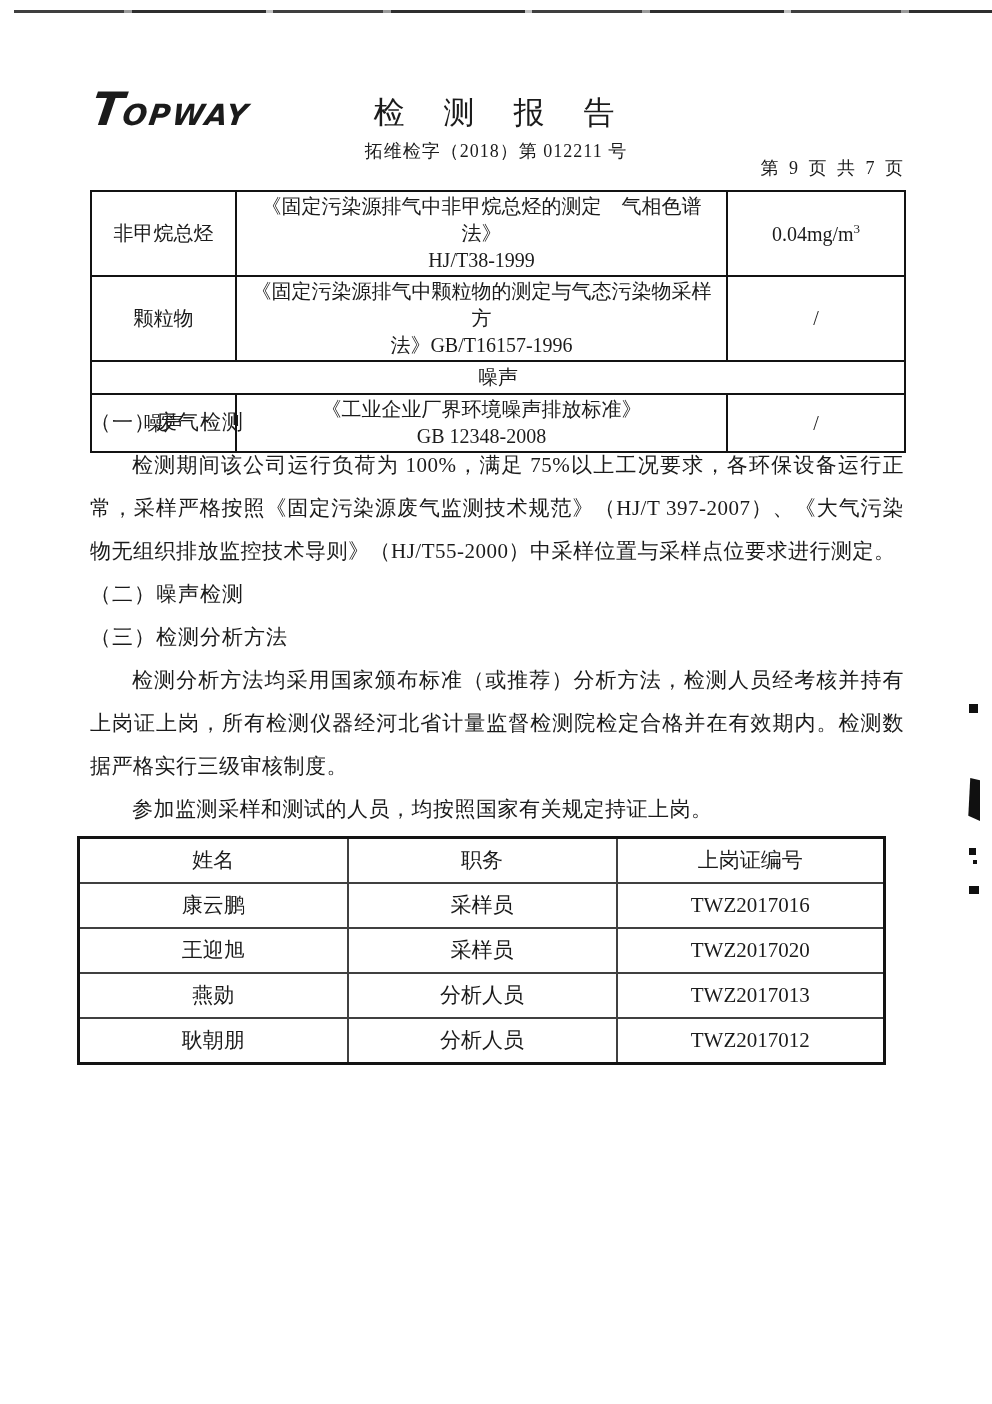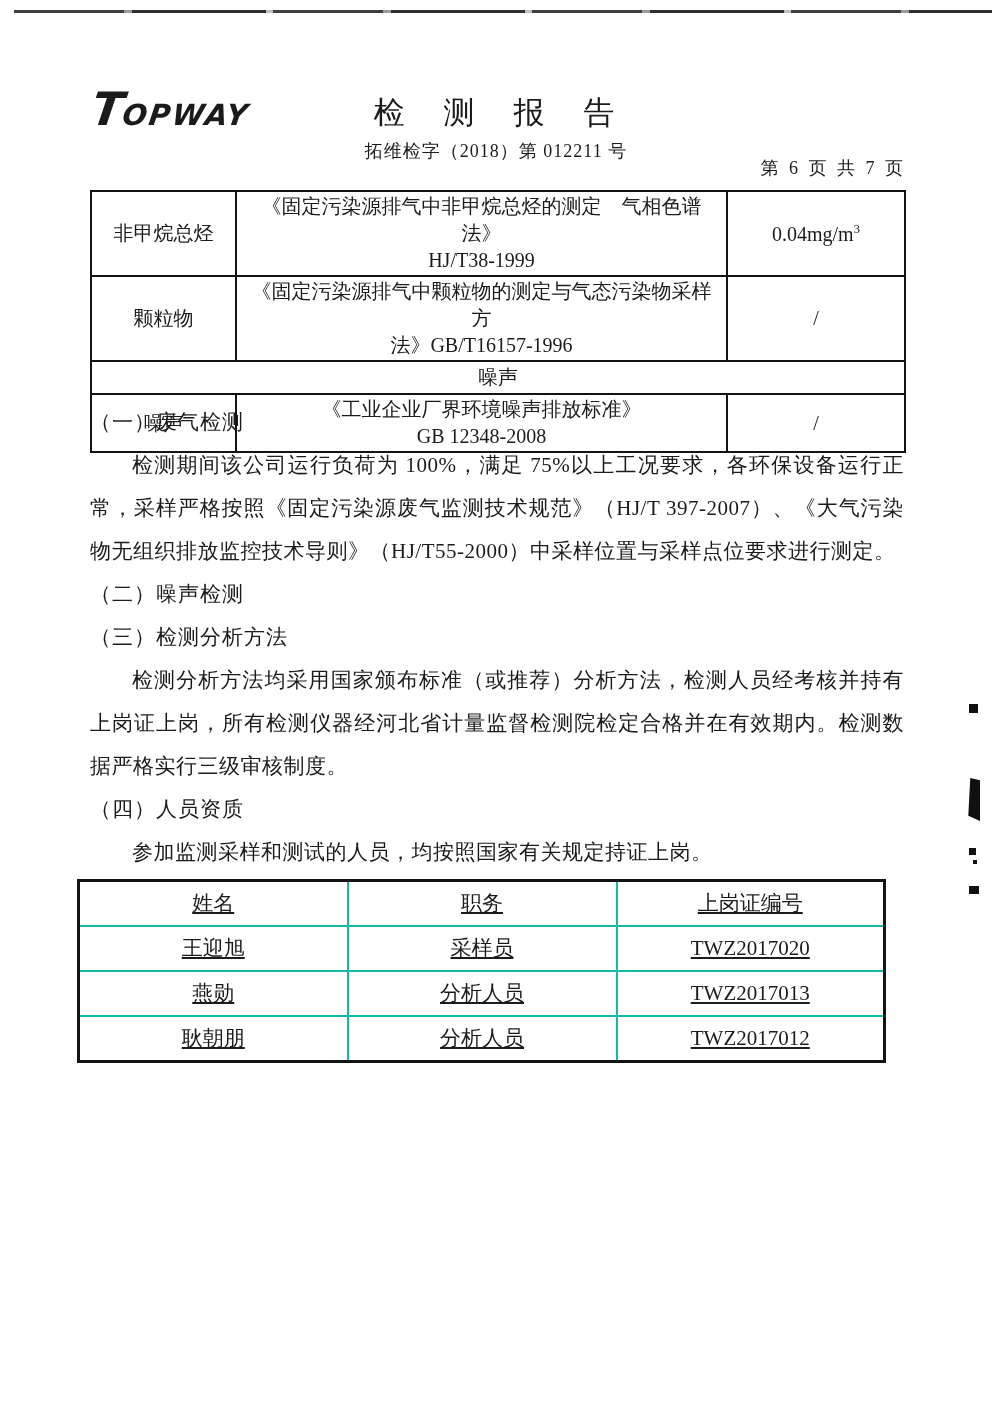--- a/index.html
+++ b/index.html
@@ -67,23 +67,23 @@
   .body p{
     margin:0;text-indent:2em;text-align:justify;letter-spacing:0.5px;
   }
   
   .t2{
     border-collapse:collapse;table-layout:fixed;
     width:806px;margin:5px 0 0 -13px;
     border:3px solid #131313;
   }
   .t2 td{
-    border:2px solid #14b8a6;
+    border:2px solid #404040;
     text-align:center;vertical-align:middle;
-    font-size:21px;padding:0;text-decoration:underline;
+    font-size:21px;padding:0;
   }
   .t2 tr.hdr{height:37px;}
   .t2 tr.row{height:33px;}
   
   .mark{position:absolute;background:#101010;}
   .mk1{left:969px;top:704px;width:9px;height:9px;}
   .mk2{left:967px;top:778px;width:13px;height:43px;
        clip-path:polygon(25% 0,100% 5%,100% 100%,10% 88%);}
   .mk3{left:969px;top:848px;width:7px;height:7px;}
   .mk3b{left:973px;top:860px;width:4px;height:4px;}
@@ -92,21 +92,21 @@
 </head>
 <body>
 
 <div class="page">
 
   <div class="topline"></div>
 
   <div class="logo">TOPWAY</div>
   <div class="doc-title">检　测　报　告</div>
   <div class="report-no">拓维检字（2018）第 012211 号</div>
-  <div class="page-ind">第 6 页 共 7 页</div>
+  <div class="page-ind">第 9 页 共 7 页</div>
 
   <table class="t1">
     <colgroup>
         <col style="width:145px">
         <col style="width:491px">
         <col style="width:178px">
       </colgroup>
     <tbody>
         <tr class="r-main">
       <td>非甲烷总烃</td>
@@ -141,34 +141,38 @@
   <div class="body">
 
     <div class="sub-title">（一）废气检测</div>
     <p>检测期间该公司运行负荷为 100%，满足 75%以上工况要求，各环保设备运行正常，采样严格按照《固定污染源废气监测技术规范》（HJ/T 397-2007）、《大气污染物无组织排放监控技术导则》（HJ/T55-2000）中采样位置与采样点位要求进行测定。</p>
 
     <div class="sub-title">（二）噪声检测</div>
 
     <div class="sub-title">（三）检测分析方法</div>
     <p>检测分析方法均采用国家颁布标准（或推荐）分析方法，检测人员经考核并持有上岗证上岗，所有检测仪器经河北省计量监督检测院检定合格并在有效期内。检测数据严格实行三级审核制度。</p>
 
-    <div class="sub-title">（四）人员资质</div>
     <p>参加监测采样和测试的人员，均按照国家有关规定持证上岗。</p>
 
     <table class="t2">
       <colgroup>
           <col style="width:269px">
           <col style="width:269px">
           <col style="width:268px">
         </colgroup>
       <tbody>
           <tr class="hdr">
         <td>姓名</td>
         <td>职务</td>
         <td>上岗证编号</td>
+      </tr>
+      <tr class="row">
+        <td>康云鹏</td>
+        <td>采样员</td>
+        <td>TWZ2017016</td>
       </tr>
       <tr class="row">
         <td>王迎旭</td>
         <td>采样员</td>
         <td>TWZ2017020</td>
       </tr>
       <tr class="row">
         <td>燕勋</td>
         <td>分析人员</td>
         <td>TWZ2017013</td>

